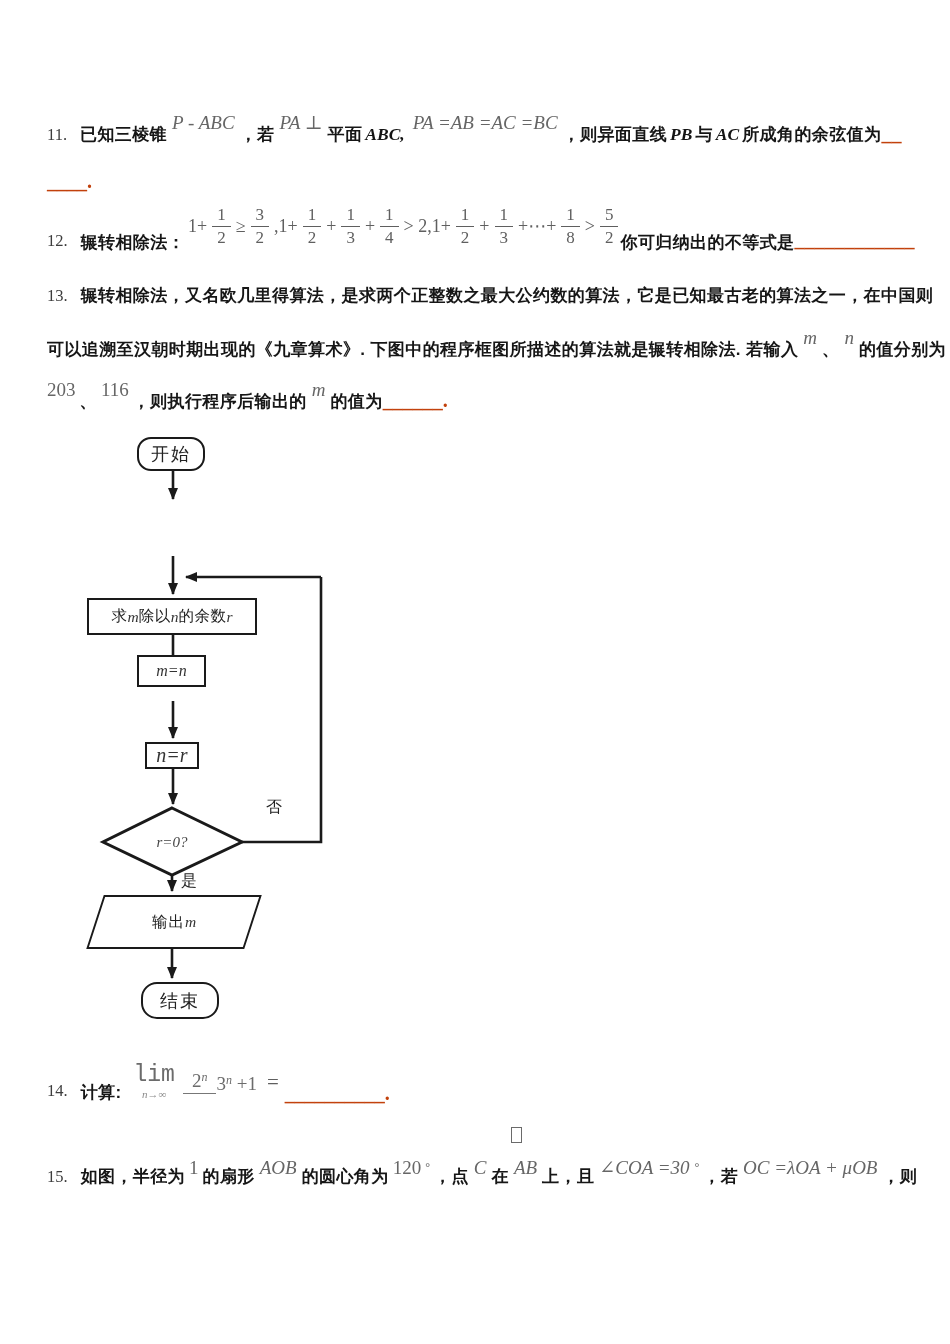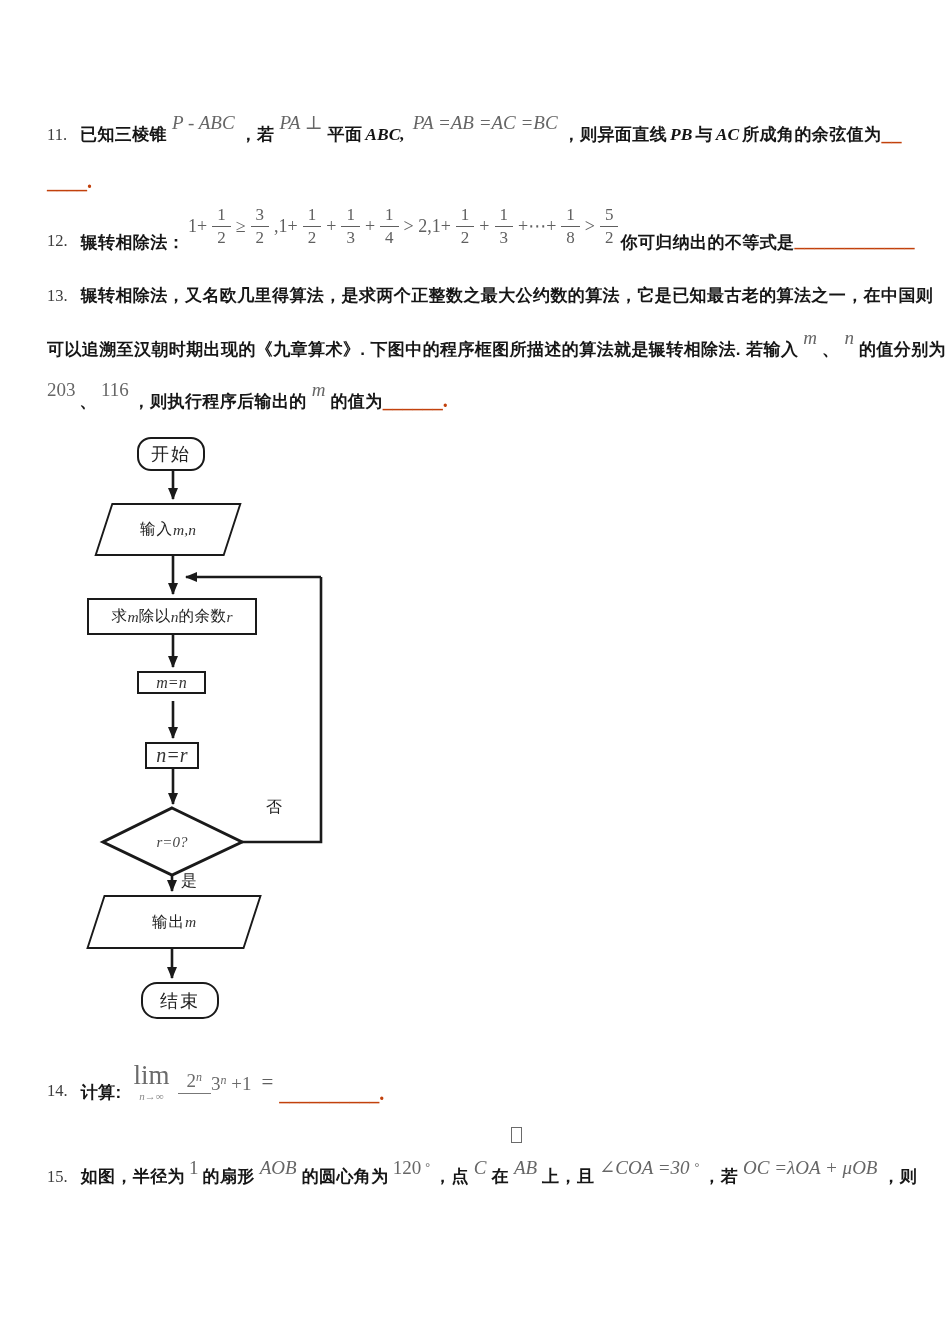--- a/index.html
+++ b/index.html
@@ -42,21 +42,21 @@
   .mop {
     font-family:"Liberation Serif","DejaVu Serif",serif; font-size:18px;
     color:#5f5f5f; margin:0 3px;
   }
   .frac { display:inline-flex; flex-direction:column; align-items:center;
     font-family:"Liberation Serif","DejaVu Serif",serif; color:#5f5f5f; font-size:17px; margin:0 2px; }
   .frac .fn { border-bottom:1.5px solid #5f5f5f; padding:0 5px 2px; line-height:1.05; }
   .frac .fd { padding-top:2px; line-height:1.05; }
 
   .limwrap { display:inline-flex; flex-direction:column; align-items:center; margin:0 4px; }
-  .limtop { font-family:Liberation Serif, serif; font-size:27px; color:#6b6b6b; line-height:1; }
+  .limtop { font-family:Liberation Mono, monospace; font-size:23px; color:#6b6b6b; line-height:1; }
   .limsub { font-family:"Liberation Serif","DejaVu Serif",serif; font-style:italic; font-size:11px; color:#8a8a8a; margin-top:1px; }
   .bigfrac { display:inline-flex; flex-direction:row; align-items:center; margin:0 4px;
     font-family:"Liberation Serif","DejaVu Serif",serif; color:#6b6b6b; font-size:19px; }
   .bigfrac .fn { border-bottom:1.6px solid #777; padding:0 9px 3px; line-height:1; }
   .bigfrac .fd { padding-top:3px; line-height:1; }
   .bigfrac sup, .supn { font-size:12px; font-style:italic; vertical-align:6px; }
 
   
   #flowchart { left:85px; top:433px; width:250px; height:592px; }
   #flowchart svg { position:absolute; left:0; top:0; }
@@ -170,38 +170,31 @@
       <polygon points="87,375 157,409 87,442 18,409" fill="#ffffff" stroke-width="3"></polygon>
       <line x1="87" y1="442" x2="87" y2="458" marker-end="url(#ah)"></line>
       <line x1="87" y1="516" x2="87" y2="545" marker-end="url(#ah)"></line>
     </g>
   </svg>
 
   <div class="fc-shape" style="left:52px; top:4px; width:68px; height:34px; border-radius:14px;">
     <span class="fc-cn-lg">开始</span>
   </div>
 
-  <div class="pwrap" style="left:18px; top:70px; width:130px; height:53px;">
-    <div class="pskew"></div>
-    <div class="plabel">
-      <span class="fc-cn">输入</span>
-        <span class="fc-m">m,n</span>
-    </div>
-  </div>
 
   <div class="fc-shape" style="left:2px; top:165px; width:170px; height:37px;">
     <span class="fc-cn" style="letter-spacing:0.5px;">求</span>
       <span class="fc-m">m</span>
       <span class="fc-cn" style="letter-spacing:0.5px;">除以</span>
       <span class="fc-m">n</span>
       <span class="fc-cn" style="letter-spacing:0.5px;">的余数</span>
       <span class="fc-m">r</span>
   </div>
 
-  <div class="fc-shape" style="left:52px; top:238px; width:69px; height:23px;">
+  <div class="fc-shape" style="left:52px; top:222px; width:69px; height:32px;">
     <span class="fc-m" style="font-size:16px;">m=n</span>
   </div>
 
   <div class="fc-shape" style="left:60px; top:309px; width:54px; height:27px;">
     <span class="fc-m" style="font-size:20px;">n=r</span>
   </div>
 
   <span class="fc-free fc-m" style="left:87px; top:409px; transform:translate(-50%,-50%); font-size:15px; color:#444;">r=0?</span>
 
   <span class="fc-free" style="left:181px; top:364px;">否</span>

